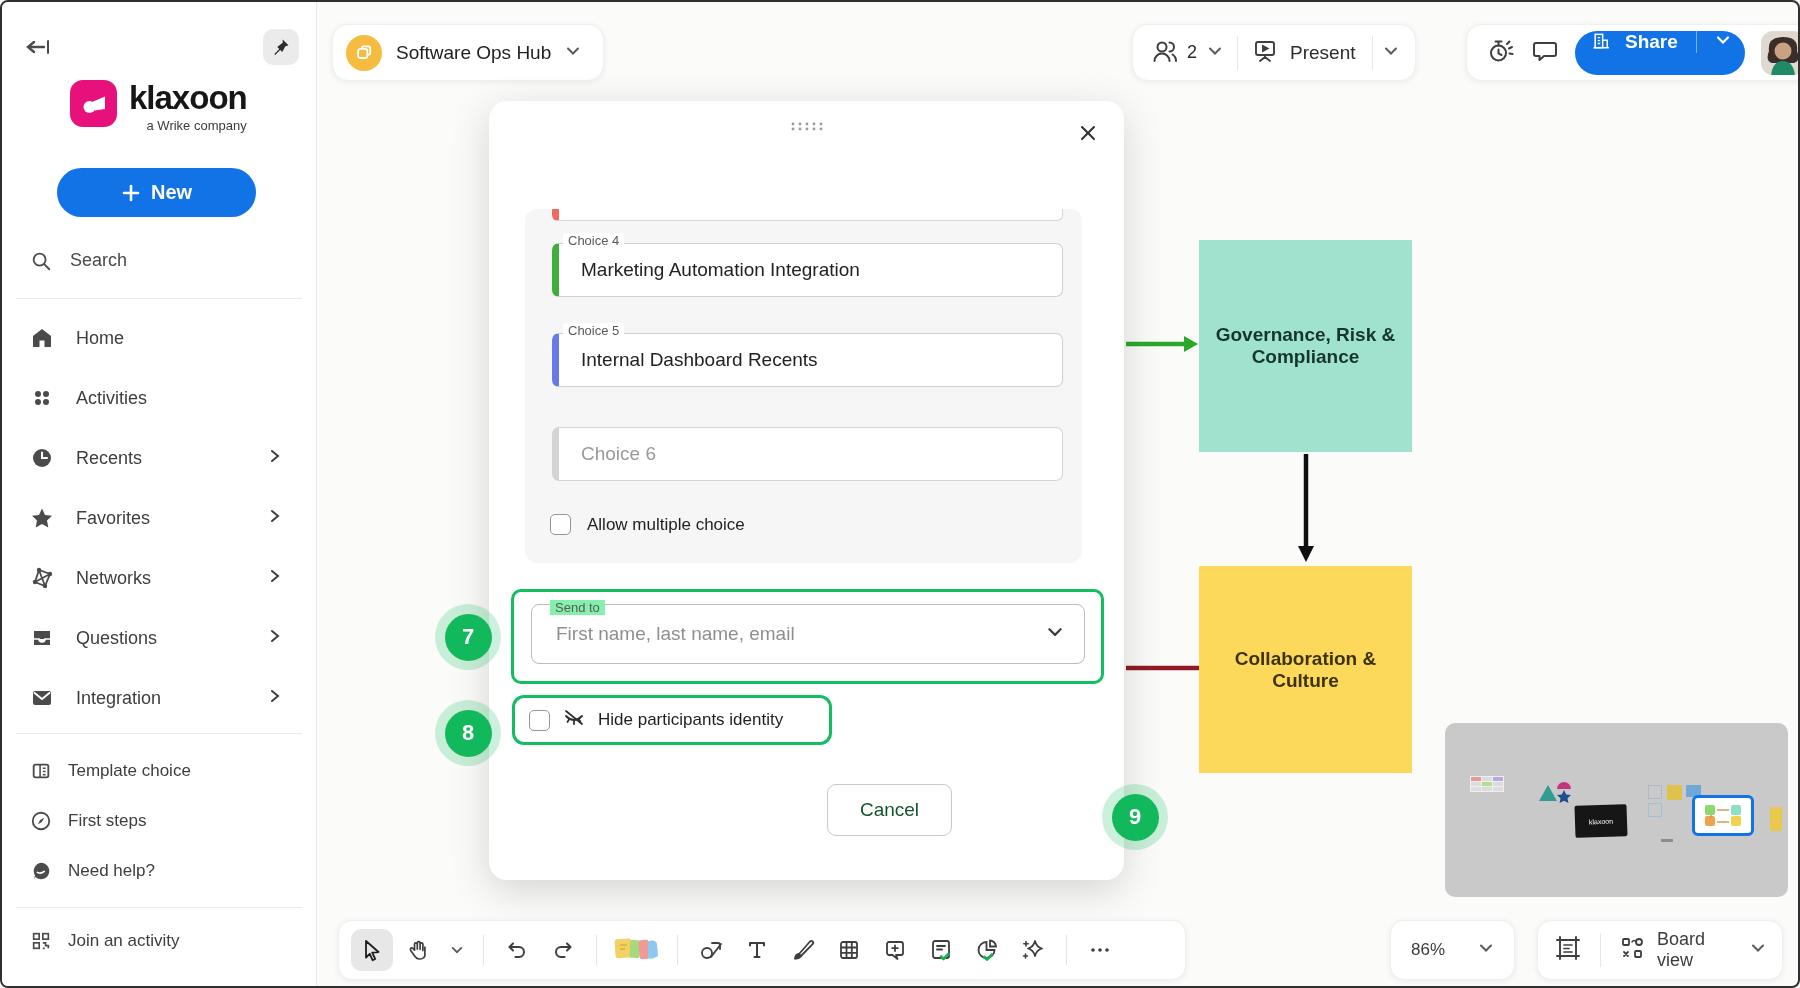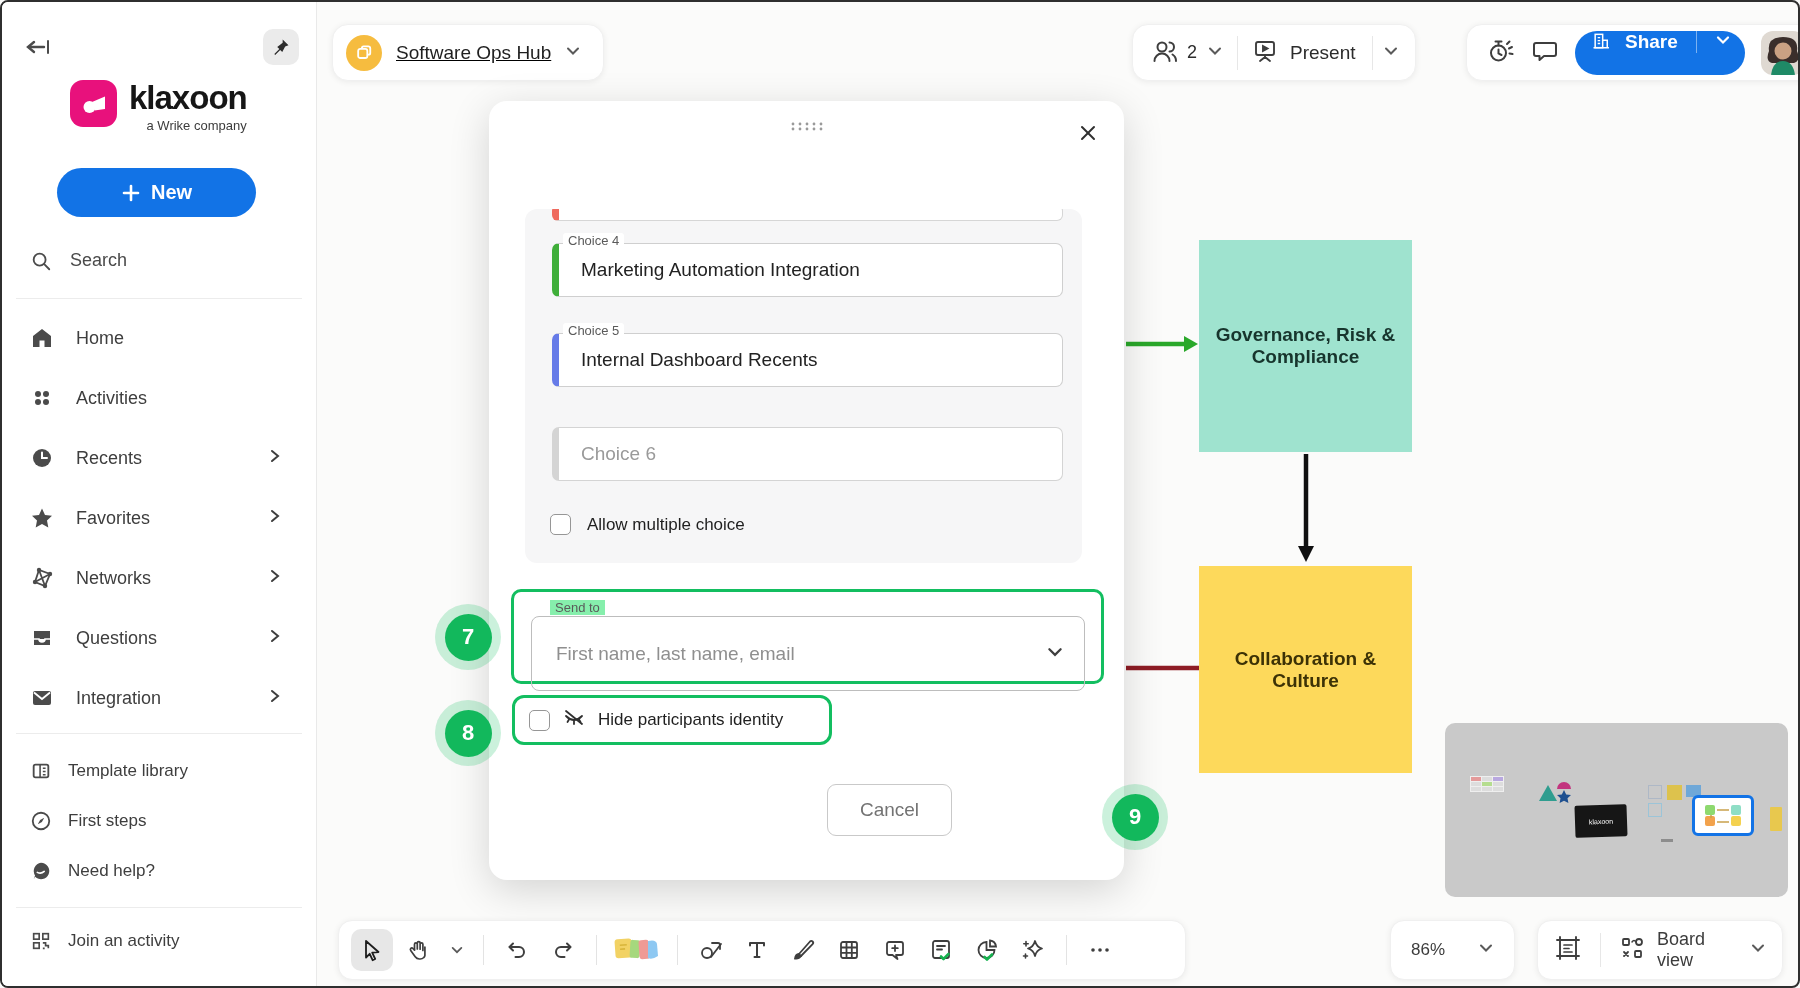--- a/index.html
+++ b/index.html
@@ -24,21 +24,21 @@
   .nav-item .lbl { margin-left:22px; font-size:18px; color:#3e3e3e; }
   .nav-item .chev { position:absolute; right:34px; }
   .nav2 { position:absolute; left:0; top:744px; width:100%; }
   .nav2 .nav-item { height:50px; }
   .nav2 .nav-item .lbl { margin-left:16px; font-size:17px; }
   .nav3 { position:absolute; left:0; top:914px; width:100%; }
   .icn { flex:0 0 auto; display:inline-flex; }
 
   
   .pill { position:absolute; background:#fff; border:1px solid #f0f0f0; border-radius:16px; box-shadow:0 1px 6px rgba(0,0,0,.07); display:flex; align-items:center; }
-  #board-pill { left:330px; top:22px; height:57px; padding:0 22px 0 13px; gap:14px; cursor:pointer;text-decoration:underline; }
+  #board-pill { left:330px; top:22px; height:57px; padding:0 22px 0 13px; gap:14px; cursor:pointer; }
   .board-ico { width:36px; height:36px; border-radius:50%; background:#f6bc3f; display:flex; align-items:center; justify-content:center; }
   #board-pill .name { font-size:19px; color:#1f1f1f; }
   #people-pill { left:1130px; top:22px; height:57px; padding:0 16px; }
   #people-pill .cnt { font-size:18px; color:#2c2c2c; margin:0 10px 0 8px; }
   .vdiv { width:1px; height:34px; background:#e7e7e7; margin:0 14px; }
   .present-lbl { font-size:19px; color:#2c2c2c; margin-left:12px; }
   #right-pill { left:1464px; top:22px; height:57px; padding:0 12px 0 18px; gap:16px; }
   .share-btn { height:44px; border-radius:22px; background:#1273e6; color:#fff; display:flex; padding:0 14px 0 16px; gap:14px; font-size:19px; font-weight:bold; cursor:pointer; }
   .share-sep { width:1px; height:22px; background:rgba(255,255,255,.45); margin:0 4px; }
   .avatar { width:44px; height:44px; border-radius:12px; overflow:hidden; flex:0 0 auto; cursor:pointer; }
@@ -72,26 +72,26 @@
   .choice-lbl { position:absolute; font-size:13px; color:#5a5a5a; background:#fff; padding:0 5px; border-radius:3px; z-index:2; }
   .choice-input { position:absolute; left:27px; width:511px; height:54px; background:#fff; border:1px solid #cfcfcf; border-radius:7px; border-left:7px solid #3fae3a; display:flex; align-items:center; padding-left:22px; font-size:19px; color:#222; }
   .empty .choice-input, .choice-input.empty { border-left-color:#d9d9d9; color:#9a9a9a; border-color:#d4d4d4; }
   .checkrow { position:absolute; display:flex; align-items:center; gap:16px; }
   .checkbox { width:21px; height:21px; border:1.6px solid #969696; border-radius:5px; background:#fff; cursor:pointer; flex:0 0 auto; }
   .checkrow .clbl { font-size:17px; color:#1f1f1f; }
 
   .anno-box { position:absolute; border:3px solid #13be60; background:#fff; }
   #sendto-box { left:22px; top:488px; width:593px; height:95px; border-radius:10px; }
   .field-lbl { position:absolute; left:36px; top:8px; font-size:13px; color:#5a5a5a; background:#86efac; padding:0 5px; z-index:2; }
-  .sendto-input { position:absolute; left:17px; top:24px; width:554px; height:75px; border:1px solid #bdbdbd; border-radius:8px; display:flex; align-items:center; padding:0 20px 0 24px; cursor:pointer; }
+  .sendto-input { position:absolute; left:17px; top:12px; width:554px; height:60px; border:1px solid #bdbdbd; border-radius:8px; display:flex; align-items:center; padding:0 20px 0 24px; cursor:pointer; }
   .sendto-input .ph { font-size:19px; color:#8f8f8f; flex:1; }
   #hide-box { left:23px; top:594px; width:320px; height:50px; border-radius:12px; display:flex; align-items:center; gap:12px; padding-left:14px; }
   #hide-box .clbl { font-size:17px; color:#1f1f1f; }
   #send-anno { left:467px; top:661px; width:144px; height:95px; border-radius:14px; display:flex; align-items:center; justify-content:center; }
-  .cancel-btn { position:absolute; left:338px; top:683px; width:125px; height:52px; border:1px solid #c9c9c9; border-radius:9px; background:#fff; font-size:19px; color:#737373; display:flex; align-items:center; justify-content:center; cursor:pointer; }
+  .cancel-btn { position:absolute; left:338px; top:683px; width:125px; height:52px; border:1px solid #c9c9c9; border-radius:9px; background:#fff; font-size:19px; color:#14532d; display:flex; align-items:center; justify-content:center; cursor:pointer; }
   .send-btn { width:110px; height:58px; border-radius:9px; background:#1170e4; color:#fff; font-size:19px; font-weight:bold; display:flex; align-items:center; justify-content:center; cursor:pointer; }
 
   .badge { position:absolute; width:66px; height:66px; border-radius:50%; background:rgba(19,190,96,.22); display:flex; align-items:center; justify-content:center; }
   .badge i { width:47px; height:47px; border-radius:50%; background:#12b85c; color:#fff; font-style:normal; font-weight:bold; font-size:22px; display:flex; align-items:center; justify-content:center; }
   #badge7 { left:433px; top:602px; }
   #badge8 { left:433px; top:698px; }
   #badge9 { left:1100px; top:782px; }
 
   
   .bbar { position:absolute; top:918px; height:60px; background:#fff; border:1px solid #f0f0f0; border-radius:14px; box-shadow:0 1px 6px rgba(0,0,0,.07); display:flex; align-items:center; }
@@ -254,21 +254,21 @@
     <nav class="nav2">
       <div class="nav-item">
         <span class="icn">
             <svg width="22" height="22" viewBox="0 0 24 24">
               <g stroke="#4b4b4b" stroke-width="2" fill="none">
                 <rect x="4" y="5" width="16" height="14" rx="2"></rect>
                 <path d="M11 5 V19 M14 9 H17 M14 12.5 H17 M14 16 H17" stroke-width="1.7"></path>
               </g>
             </svg>
           </span>
-        <span class="lbl">Template library</span>
+        <span class="lbl">Template choice</span>
       </div>
       <div class="nav-item">
         <span class="icn">
             <svg width="22" height="22" viewBox="0 0 24 24">
               <circle cx="12" cy="12" r="9" fill="none" stroke="#4b4b4b" stroke-width="2"></circle>
               <path d="M15.5 8.5 L13 13 L8.5 15.5 L11 11 Z" fill="#4b4b4b"></path>
             </svg>
           </span>
         <span class="lbl">First steps</span>
       </div>

